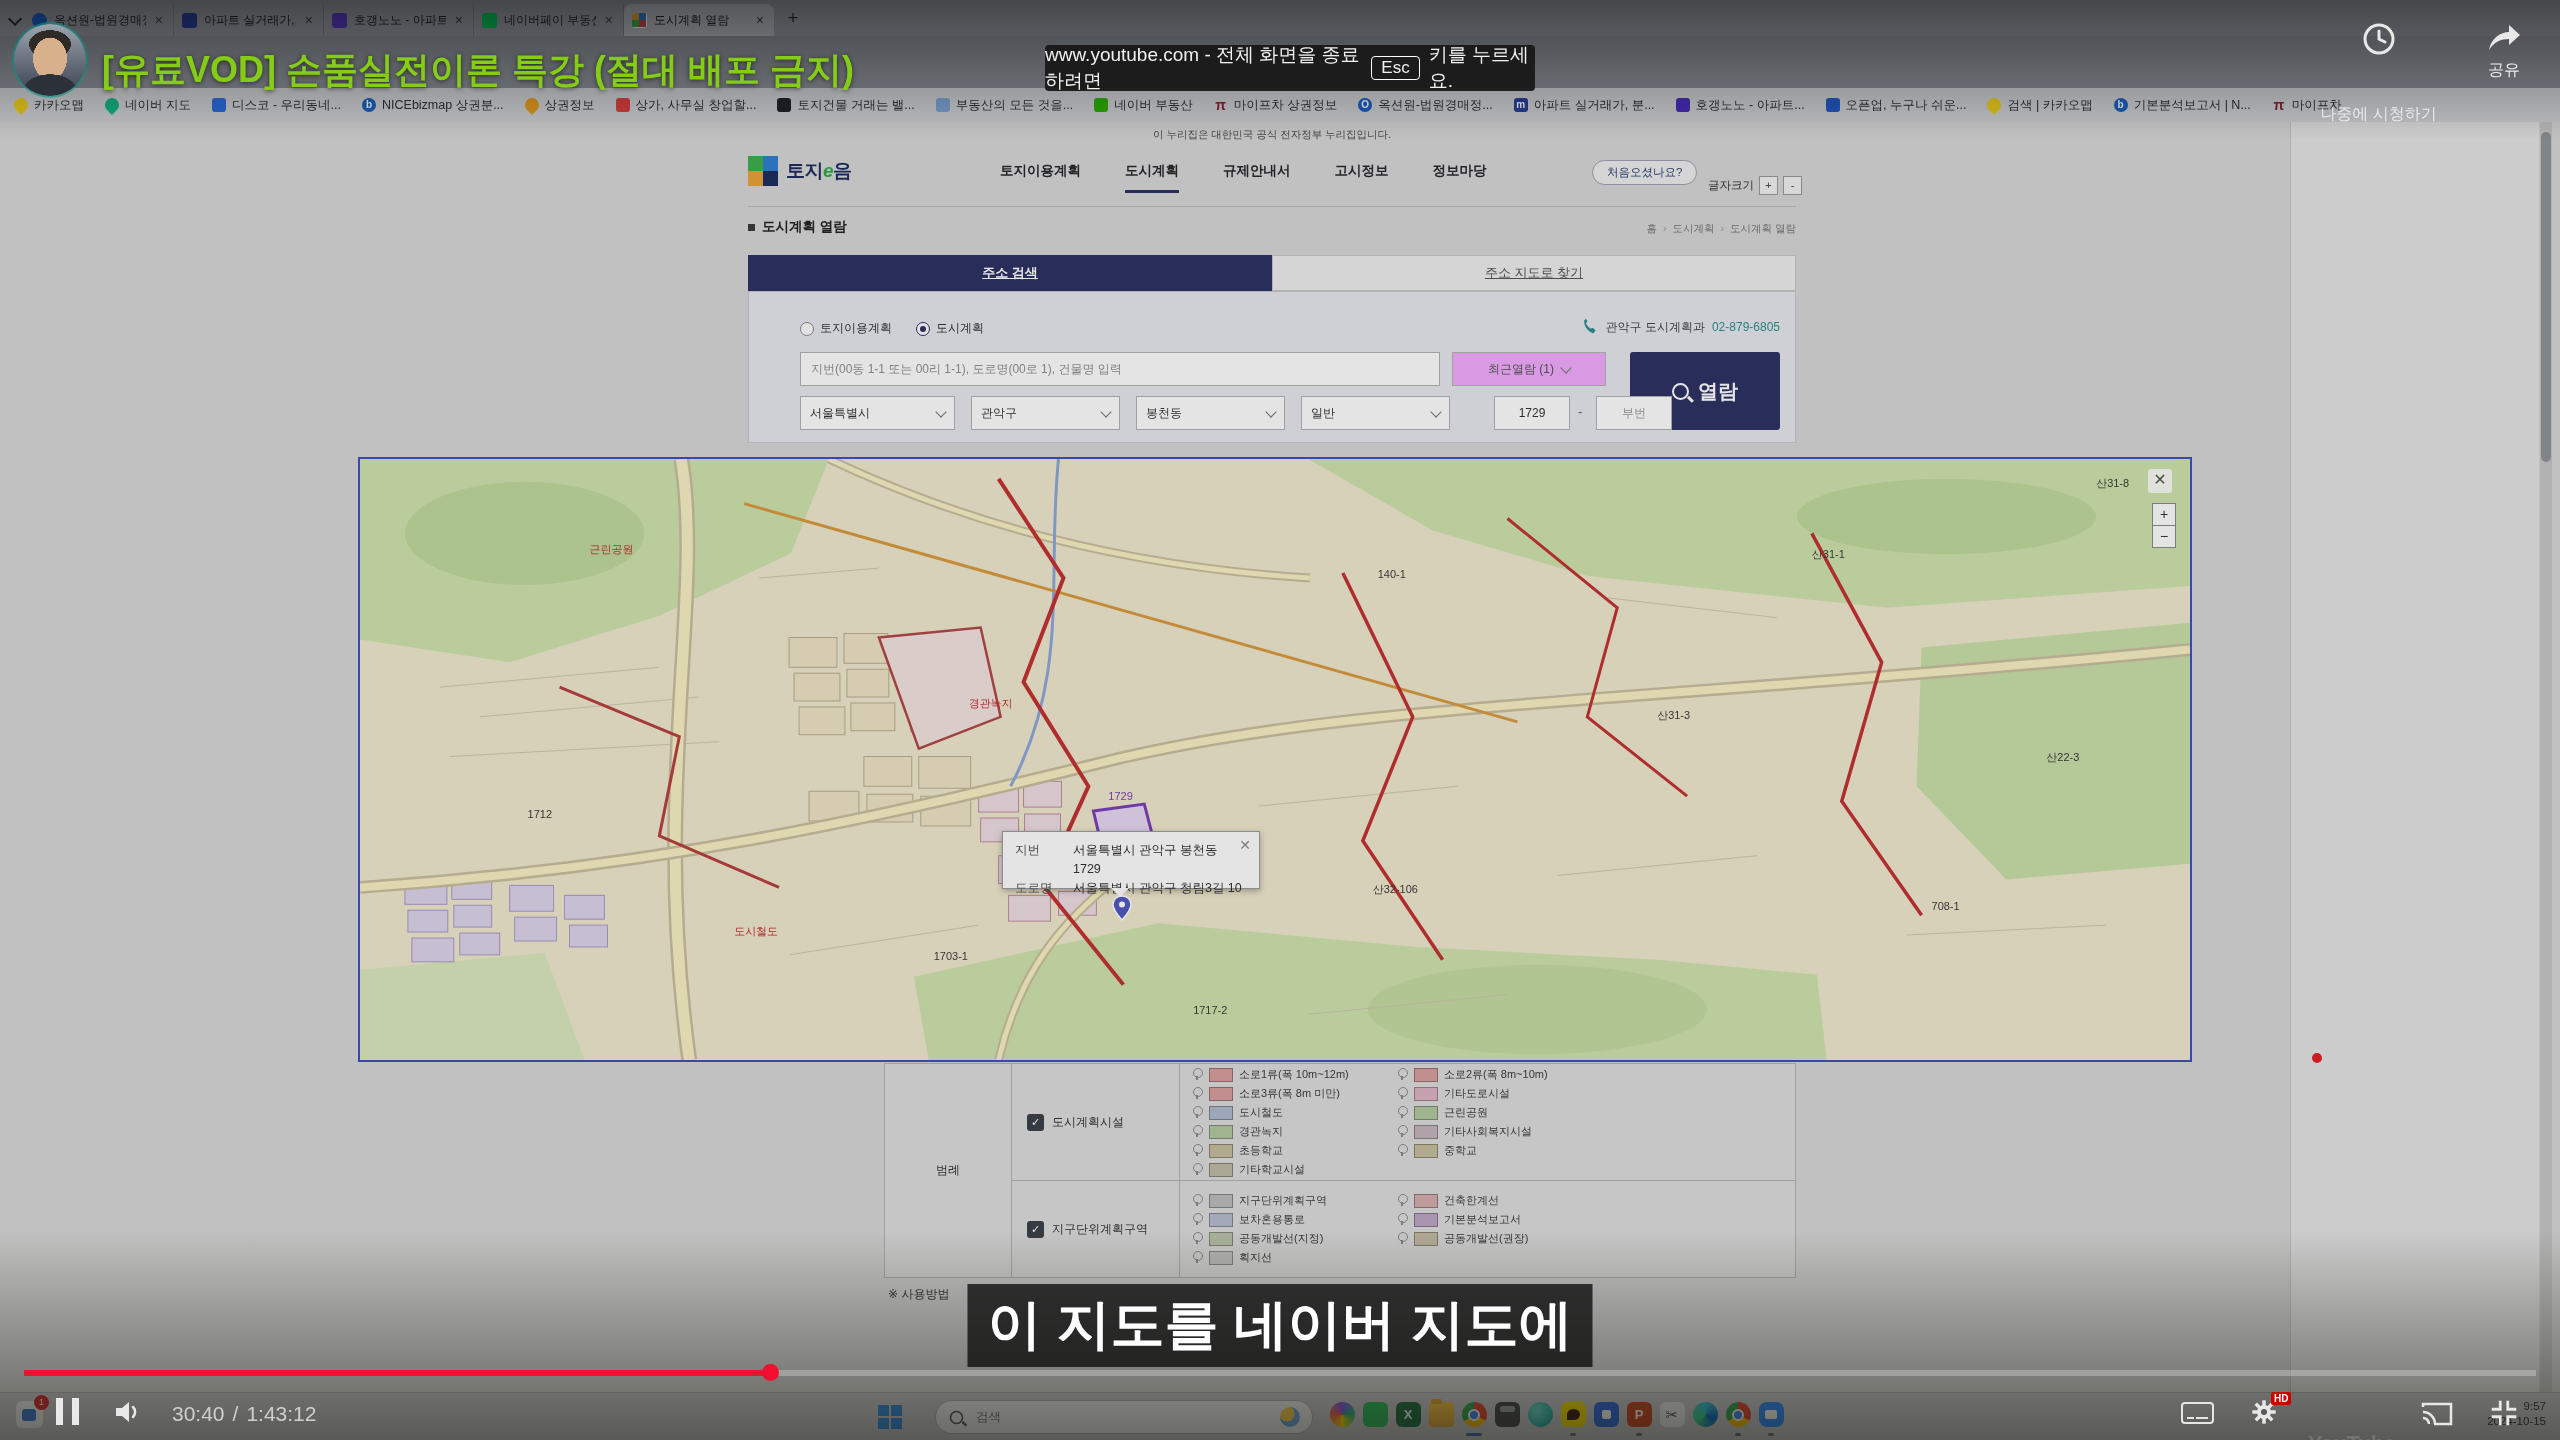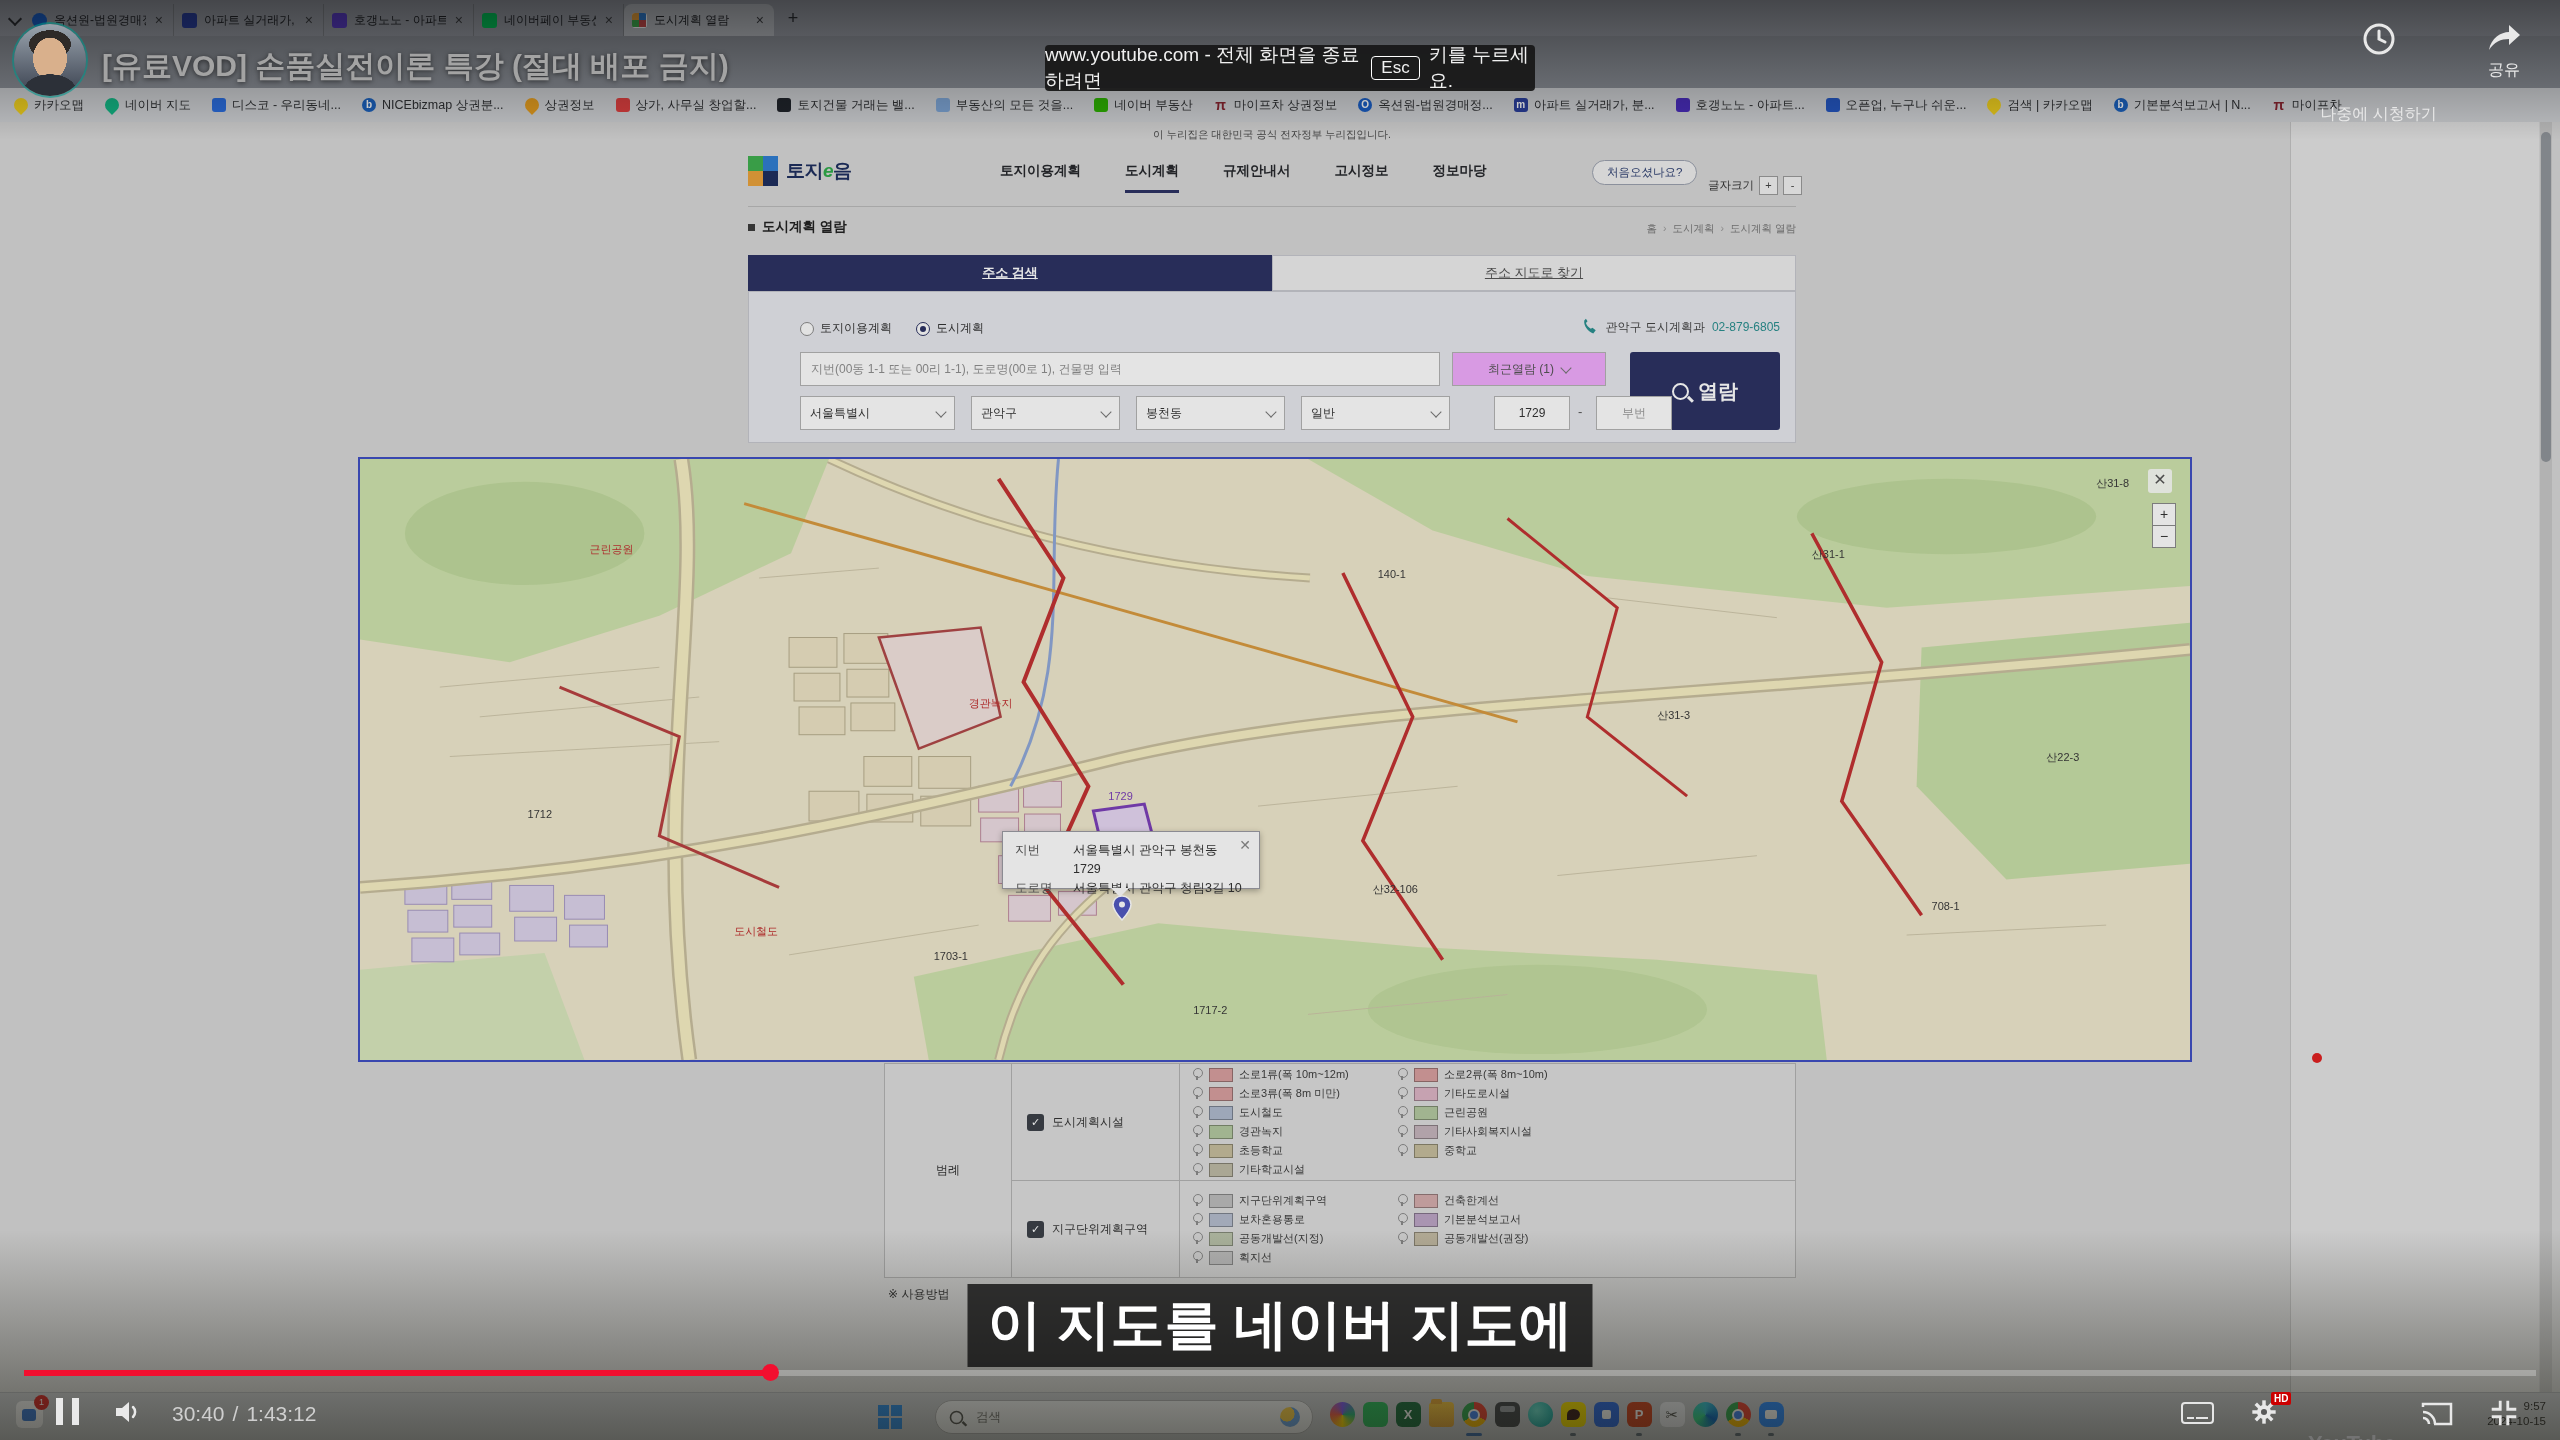--- a/index.html
+++ b/index.html
@@ -167,21 +167,21 @@
           background:linear-gradient(180deg,rgba(0,0,0,0.50),rgba(0,0,0,0));}
   #dimbottom{position:absolute;left:0;top:1230px;width:2560px;height:210px;z-index:5;pointer-events:none;
           background:linear-gradient(0deg,rgba(22,22,12,0.58),rgba(0,0,0,0));}
   #avatar{left:14px;top:24px;width:72px;height:72px;border-radius:50%;z-index:10;
     background:
       radial-gradient(ellipse 26px 16px at 50% 92%,#2c3038 99%,transparent 100%),
       radial-gradient(ellipse 17px 21px at 50% 48%,#d9b08c 99%,transparent 100%),
       radial-gradient(ellipse 21px 14px at 50% 28%,#2e2a28 99%,transparent 100%),
       linear-gradient(180deg,#9aa4ae,#39404e);
     box-shadow:0 0 0 2px rgba(0,150,140,0.6);}
-  #vtitle{left:102px;top:46px;font-size:30px;font-weight:bold;color:#a3a3a3;z-index:10;text-shadow:0 1px 5px rgba(0,0,0,.6);}
+  #vtitle{left:102px;top:46px;font-size:36px;font-weight:bold;color:#84cc16;z-index:10;text-shadow:0 1px 5px rgba(0,0,0,.6);}
   .ytact{z-index:10;display:flex;flex-direction:column;align-items:center;gap:8px;color:#e8e8e8;font-size:16px;}
   #watchlater{left:2306px;top:22px;width:145px;gap:48px;}
   #sharebtn{left:2462px;top:22px;width:84px;}
   #escnotice{left:1045px;top:45px;width:490px;height:46px;background:rgba(24,24,24,0.95);border-radius:4px;z-index:12;
              display:flex;align-items:center;justify-content:center;gap:9px;color:#f0f0f0;font-size:19px;}
   #esckey{border:1.5px solid #fff;border-radius:4px;padding:1px 9px;font-size:17px;}
   #caption{left:50%;transform:translateX(-50%);top:1284px;z-index:11;background:rgba(10,10,10,0.78);
            padding:5px 20px;font-size:54px;font-weight:bold;color:#fff;white-space:nowrap;}
   #progress{left:24px;top:1370px;width:2512px;height:6px;background:rgba(255,255,255,0.28);z-index:10;}
   #played{position:absolute;left:0;top:0;height:6px;background:#f20f2f;}

